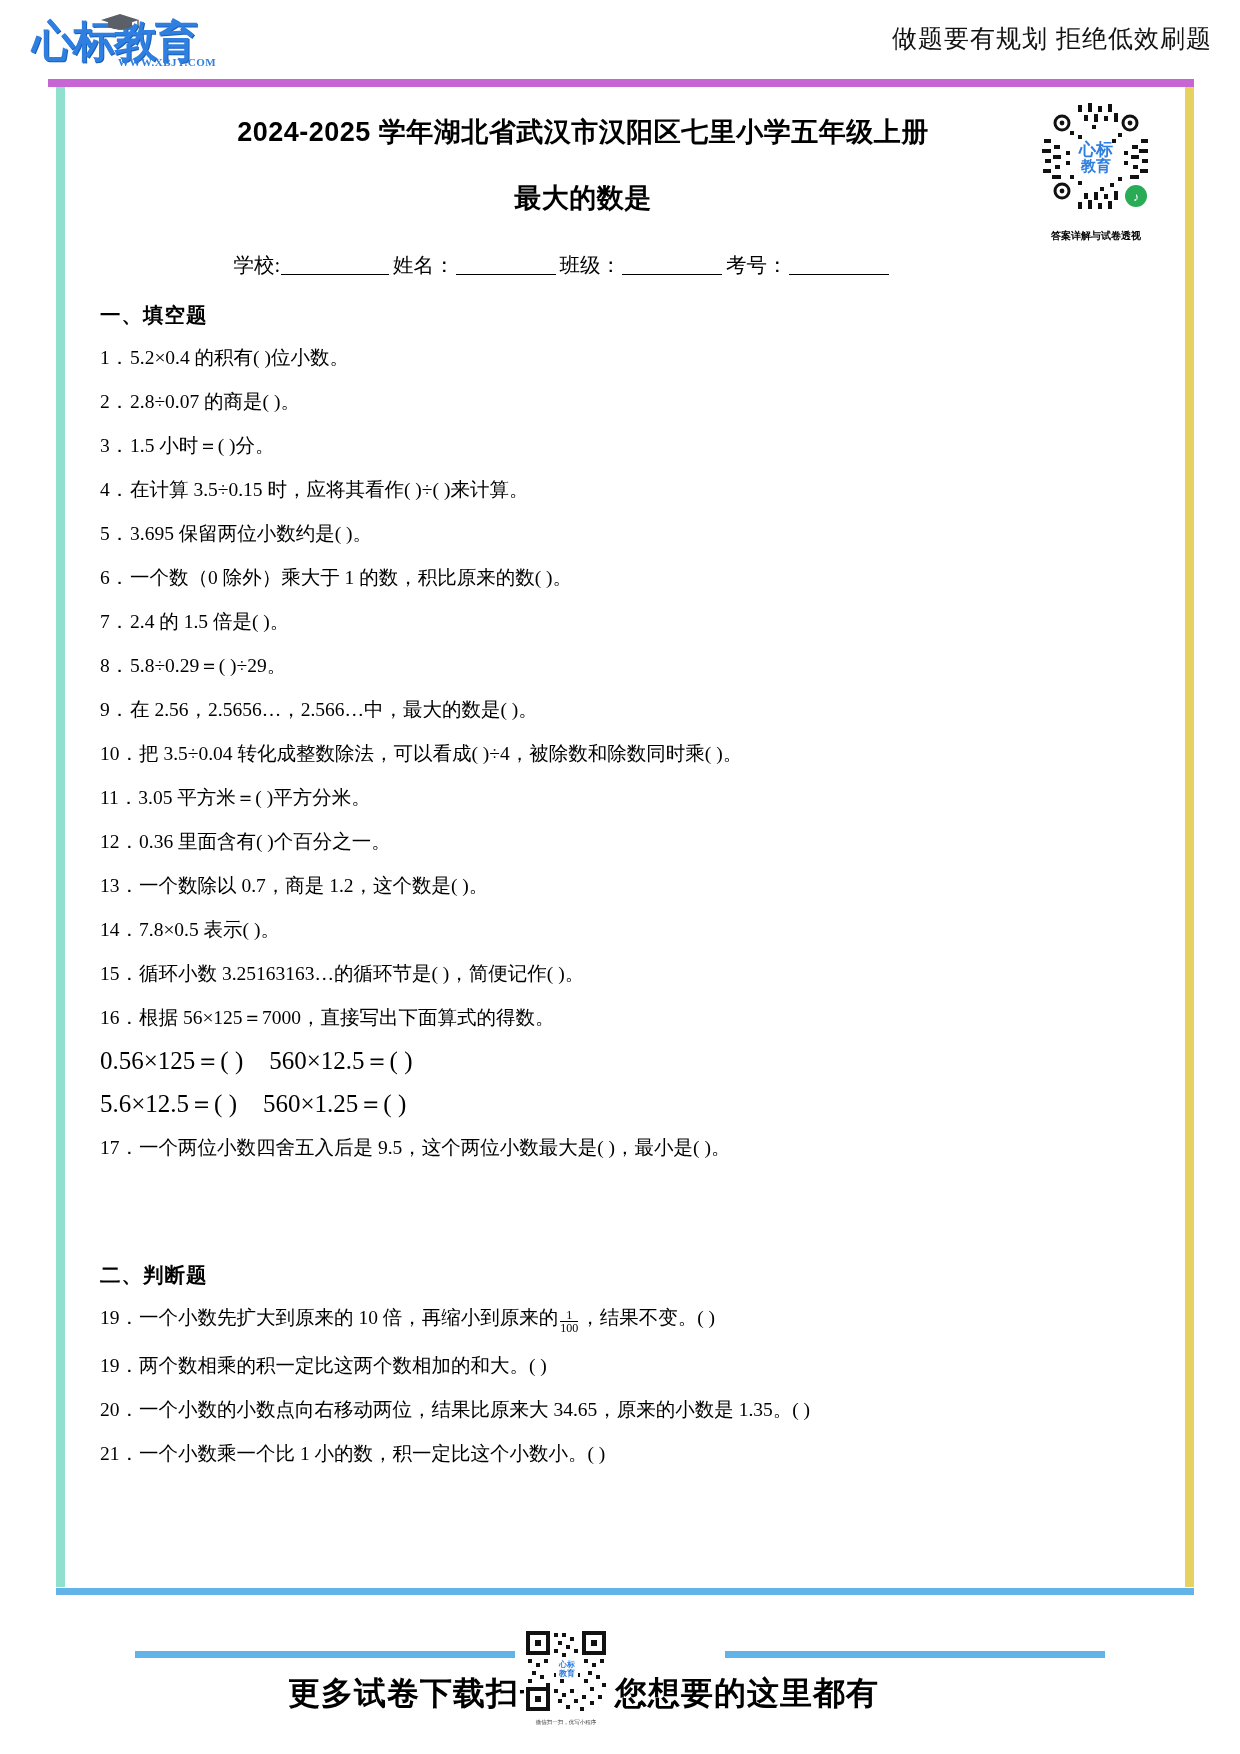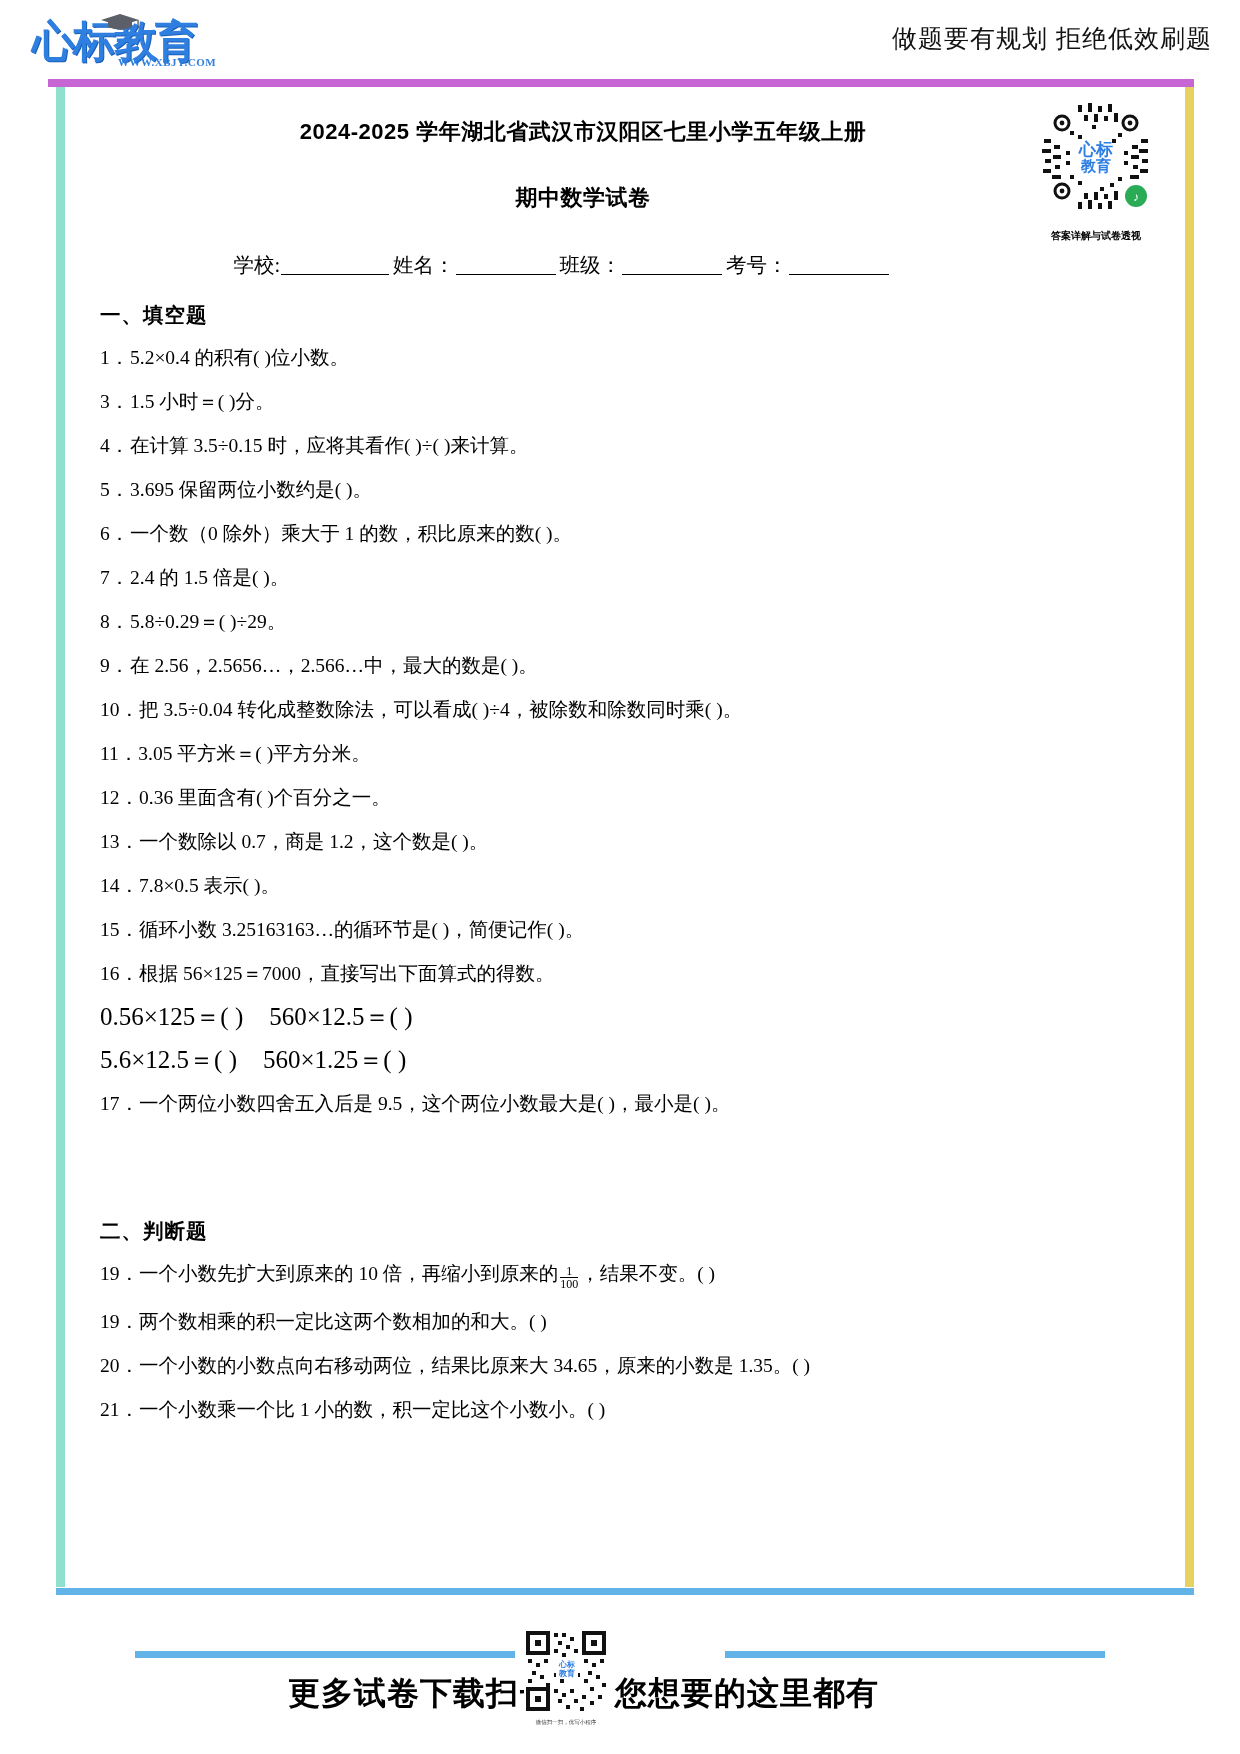--- a/index.html
+++ b/index.html
@@ -51,21 +51,21 @@
   }
   .edge-top{position:absolute;left:0;top:0;width:1146px;height:8px;background:#c765d4;}
   .edge-left{position:absolute;left:8px;top:8px;width:9px;height:1500px;background:#8fe0cf;}
   .edge-right{position:absolute;right:0px;top:8px;width:9px;height:1500px;background:#e7d261;}
   .edge-bottom{position:absolute;left:8px;bottom:0;width:1138px;height:7px;background:#62b4e8;}
   
   .title-area{position:absolute;left:30px;top:30px;width:1080px;}
   .title-line{
     text-align:center;
     font-family:"Liberation Sans","DejaVu Sans",sans-serif;
-    font-weight:bold;font-size:22px;
+    font-weight:bold;font-size:27px;
     letter-spacing:.5px;color:#000;line-height:46px;
     padding-right:70px;
   }
   .title-line.second{margin-top:20px;}
   .info-line{
     margin-top:30px;
     text-align:center;
     font-size:20.5px;
     color:#000;
     padding-right:110px;
@@ -175,21 +175,21 @@
 </div>
 
 <div class="frame">
   <div class="edge-top"></div>
   <div class="edge-left"></div>
   <div class="edge-right"></div>
   <div class="edge-bottom"></div>
 
   <div class="title-area">
     <div class="title-line">2024-2025 学年湖北省武汉市汉阳区七里小学五年级上册</div>
-    <div class="title-line second">期中数学试卷</div>
+    <div class="title-line second">最大的数是</div>
 
     <div class="info-line">
       <span class="fld">学校:</span><span class="blank-rule"></span><span class="fld">姓名：</span><span class="blank-rule s"></span><span class="fld">班级：</span><span class="blank-rule s"></span><span class="fld">考号：</span><span class="blank-rule s"></span>
     </div>
   </div>
 
   <svg class="qr-head" viewBox="0 0 112 112">
     <g fill="#111">
       <circle cx="22" cy="22" r="7" fill="none" stroke="#111" stroke-width="3"></circle>
       <circle cx="22" cy="22" r="2.4"></circle>
@@ -249,20 +249,21 @@
     <circle cx="96" cy="95" r="11" fill="#2aab56"></circle>
     <text x="96" y="100" font-size="12" fill="#fff" text-anchor="middle" font-family="Liberation Sans, sans-serif">♪</text>
   </svg>
   <div class="qr-caption">答案详解与试卷透视</div>
 
   <div class="content">
 
     <div class="sec-head">一、填空题</div>
 
     <p class="q"><span class="num">1．</span><span>5.2×0.4 的积有(                )位小数。</span></p>
+    <p class="q"><span class="num">2．</span><span>2.8÷0.07 的商是(                )。</span></p>
     <p class="q"><span class="num">3．</span><span>1.5 小时＝(                )分。</span></p>
     <p class="q"><span class="num">4．</span><span>在计算 3.5÷0.15 时，应将其看作(                )÷(                )来计算。</span></p>
     <p class="q"><span class="num">5．</span><span>3.695 保留两位小数约是(                )。</span></p>
     <p class="q"><span class="num">6．</span><span>一个数（0 除外）乘大于 1 的数，积比原来的数(                     )。</span></p>
     <p class="q"><span class="num">7．</span><span>2.4 的 1.5 倍是(                )。</span></p>
     <p class="q"><span class="num">8．</span><span>5.8÷0.29＝(                )÷29。</span></p>
     <p class="q"><span class="num">9．</span><span>在 2.56，2.5656…，2.566…中，最大的数是(                )。</span></p>
     <p class="q"><span class="num wide">10．</span><span>把 3.5÷0.04 转化成整数除法，可以看成(             )÷4，被除数和除数同时乘(                )。</span></p>
     <p class="q"><span class="num wide">11．</span><span>3.05 平方米＝(             )平方分米。</span></p>
     <p class="q"><span class="num wide">12．</span><span>0.36 里面含有(             )个百分之一。</span></p>

